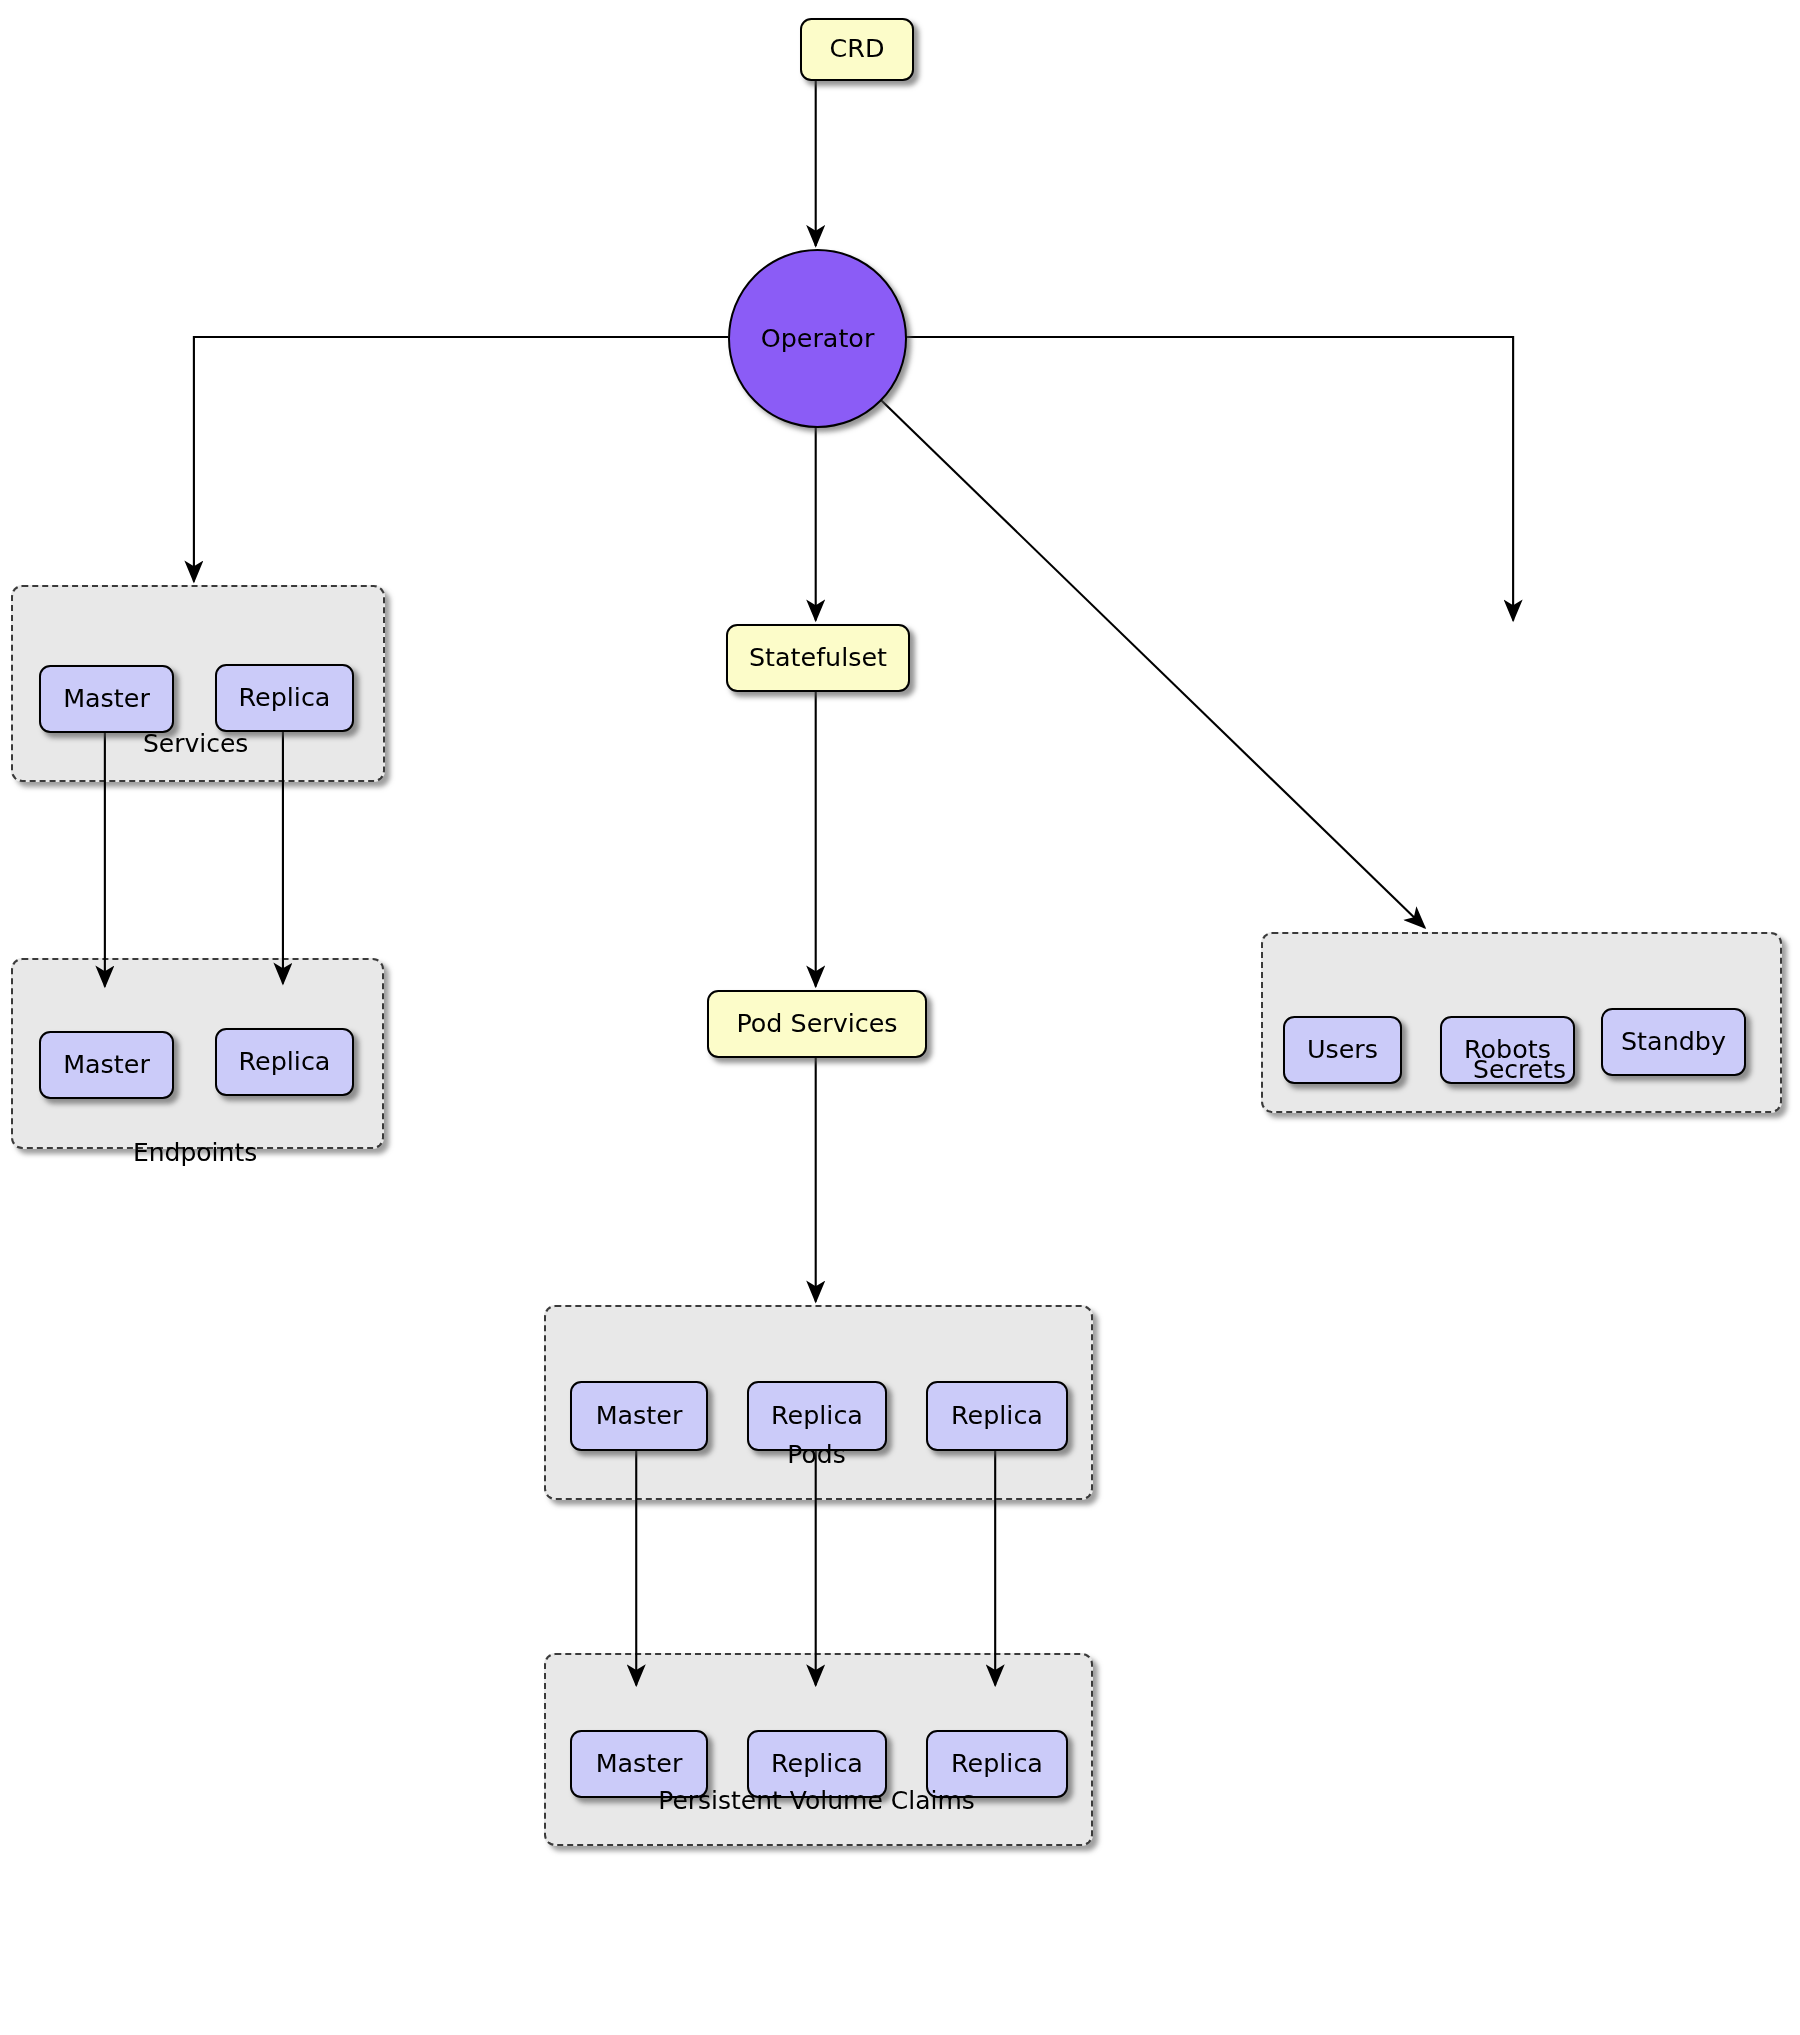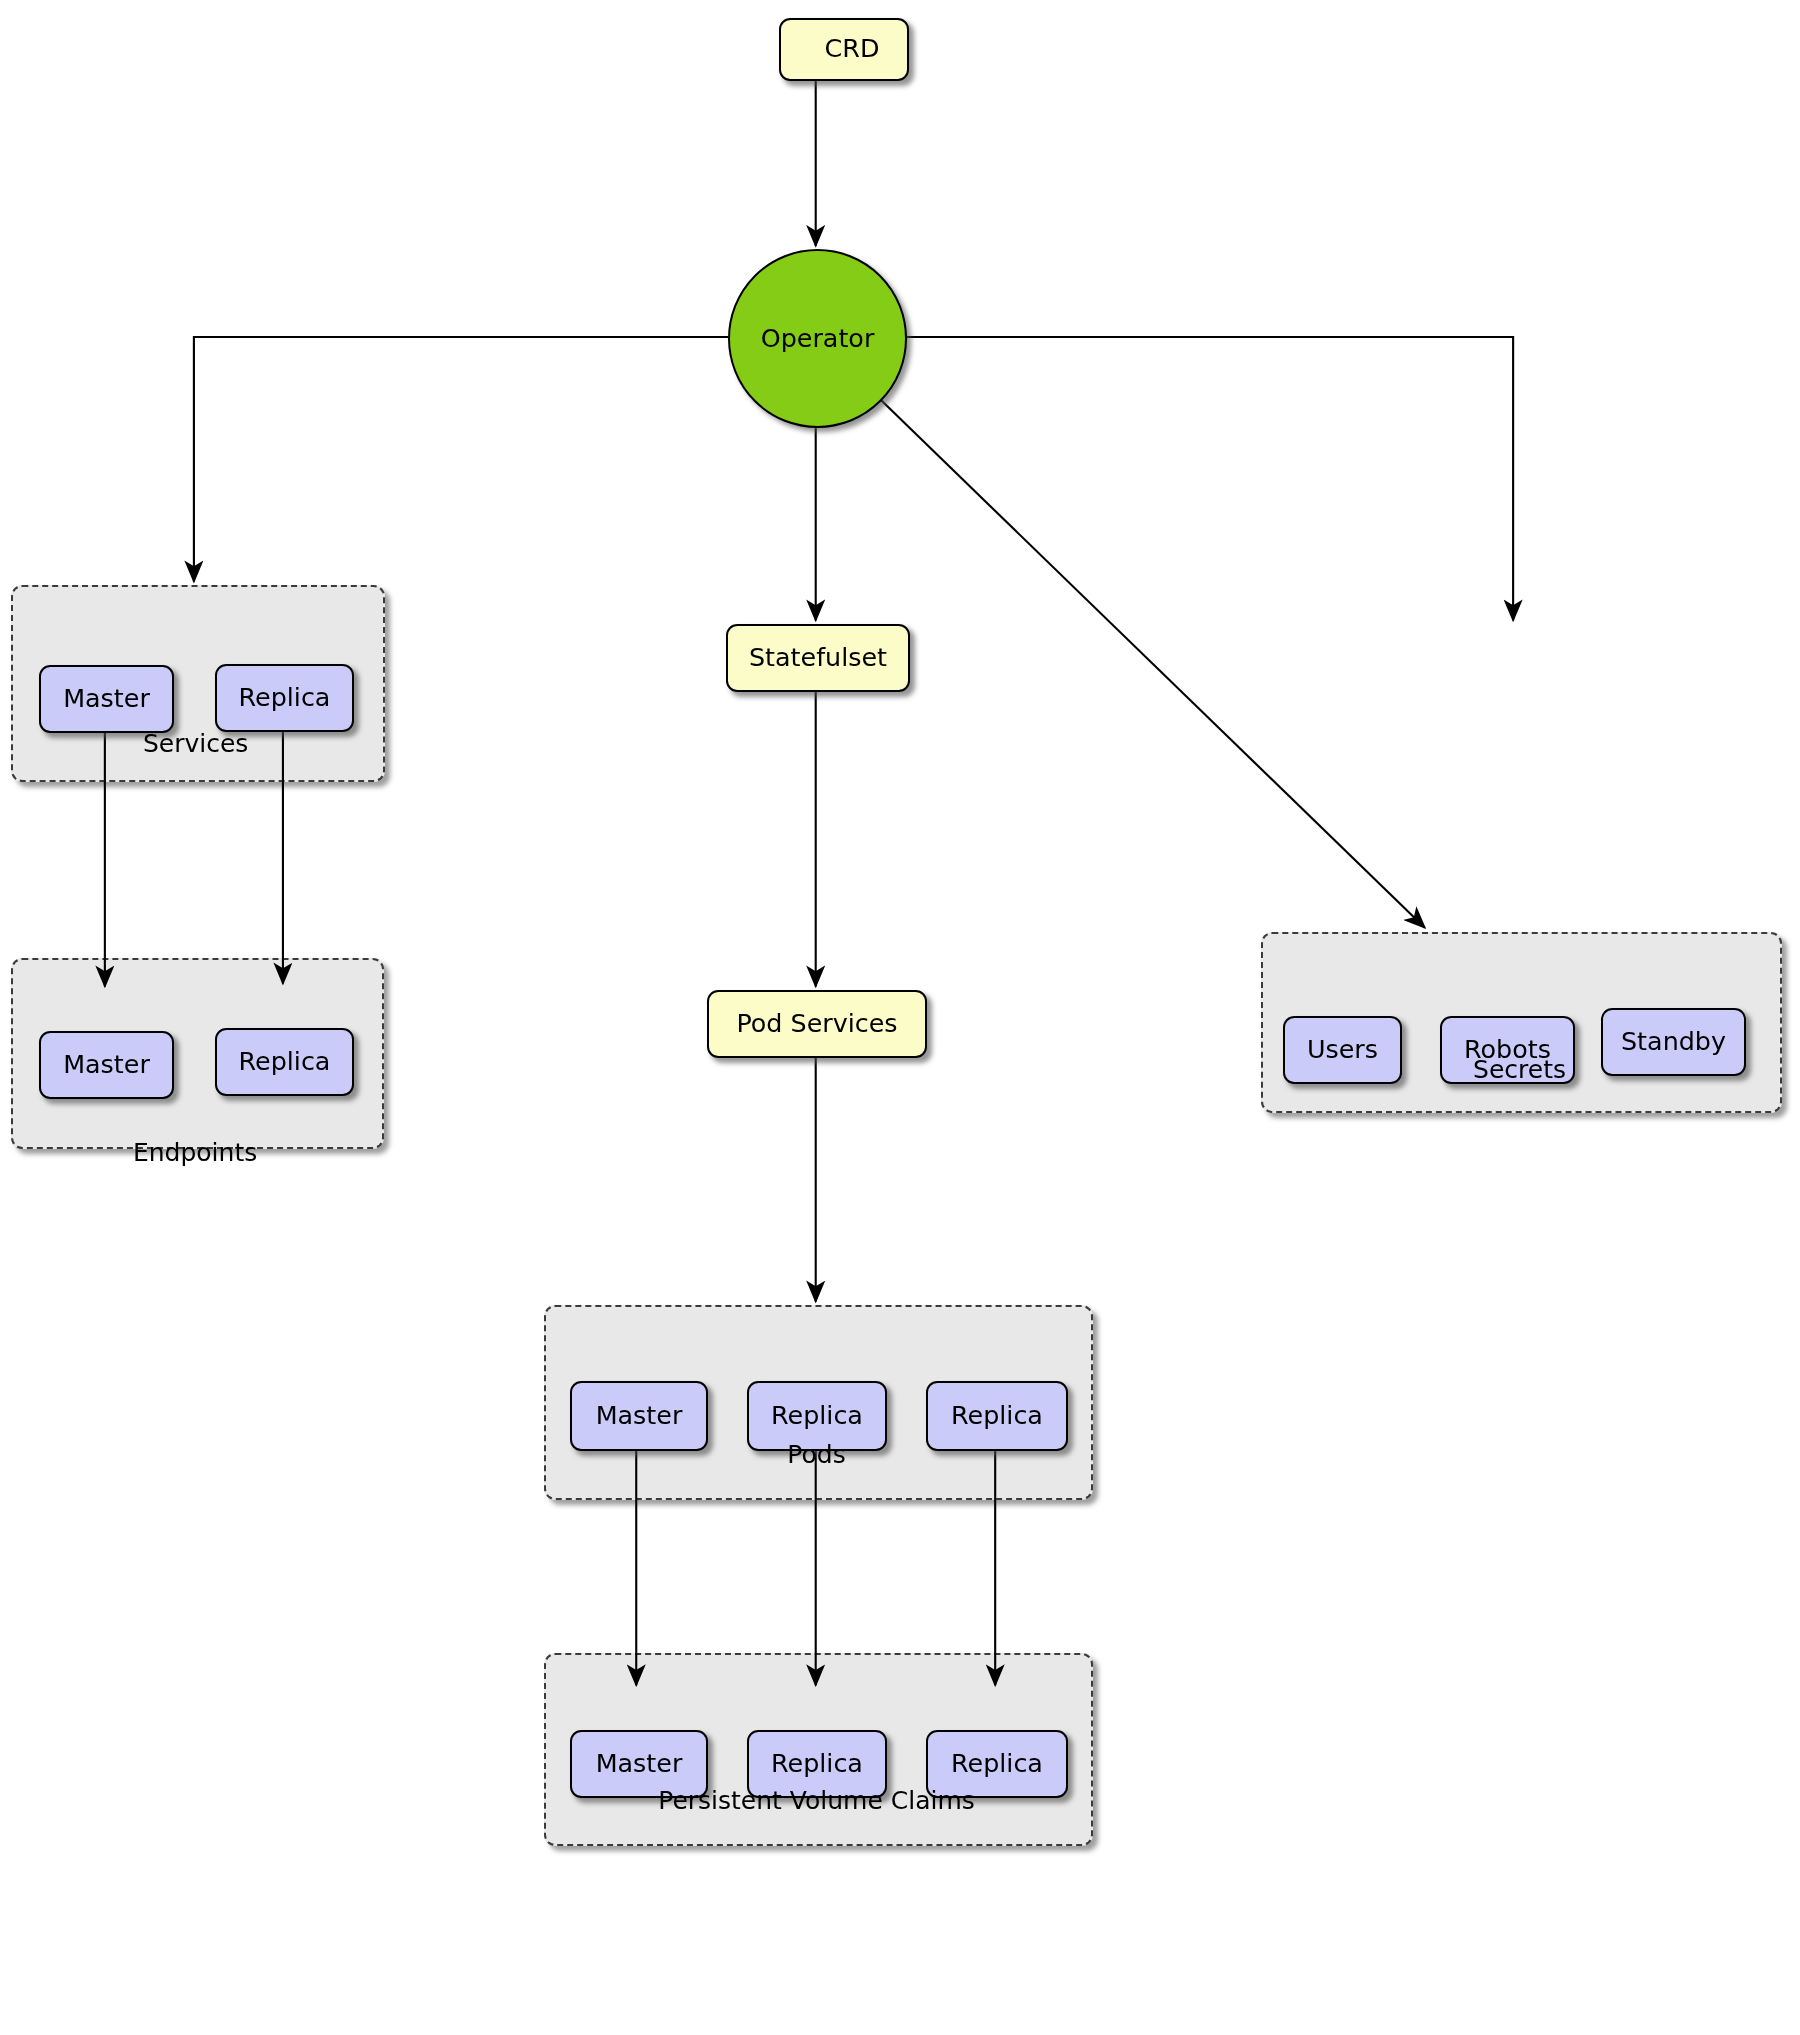--- a/index.html
+++ b/index.html
@@ -38,21 +38,21 @@
     border-radius: 11.3px;
     font-size: 25.4px;
     line-height: 1;
     box-shadow: 4.2px 4.2px 5px rgba(80,80,80,0.6);
     white-space: nowrap;
   }
   .yellow { background: #FCFCC9; }
   .purple { background: #CBCBF9; margin-top: 41px; }
   .circle {
     border-radius: 50%;
-    background: #84cc16;
+    background: #8b5cf6;
   }
   .glabel {
     position: absolute;
     font-size: 25px;
     text-align: center;
     line-height: 1;
   }
 </style>
 </head>
 <body>
@@ -78,21 +78,21 @@
     <path class="edge" d="M1243,563 L2016,1313" marker-end="url(#arrow)"></path>
     <path class="edge" d="M148,974 L148,1396" marker-end="url(#arrow)"></path>
     <path class="edge" d="M400,972 L400,1392" marker-end="url(#arrow)"></path>
     <path class="edge" d="M1154,974 L1154,1396" marker-end="url(#arrow)"></path>
     <path class="edge" d="M1154,1492 L1154,1842" marker-end="url(#arrow)"></path>
     <path class="edge" d="M900,1989 L900,2385" marker-end="url(#arrow)"></path>
     <path class="edge" d="M1154,1989 L1154,2385" marker-end="url(#arrow)"></path>
     <path class="edge" d="M1408,1989 L1408,2385" marker-end="url(#arrow)"></path>
   </svg>
 
-  <div class="node yellow" style="left:779px; top:17.7px; width:110px; height:59px;padding-left:16px;">CRD</div>
+  <div class="node yellow" style="left:800px; top:17.7px; width:110px; height:59px;">CRD</div>
 
   <div class="node circle" style="left:728px; top:249px; width:175px; height:175px;">Operator</div>
 
   <div class="node yellow" style="left:726px; top:624px; width:180px; height:64px;">Statefulset</div>
 
   <div class="node yellow" style="left:707px; top:990px; width:216px; height:64px;">Pod Services</div>
 
 
   <div class="node purple" style="left:39px; top:624px; width:131px; height:64px;">Master</div>
   <div class="node purple" style="left:215px; top:623px; width:135px; height:64px;">Replica</div>

